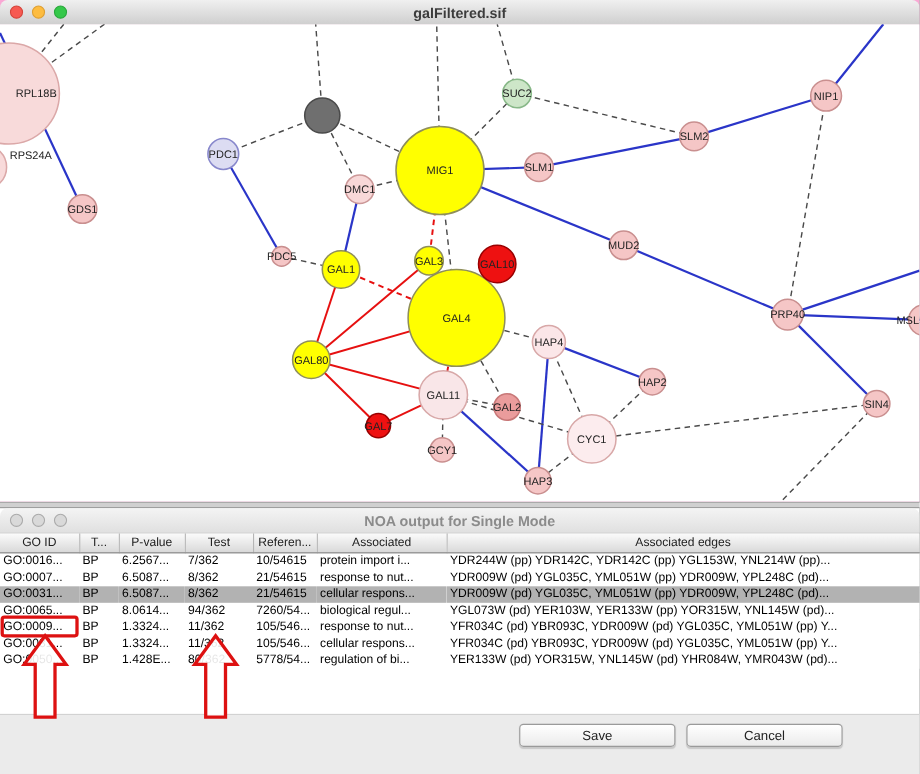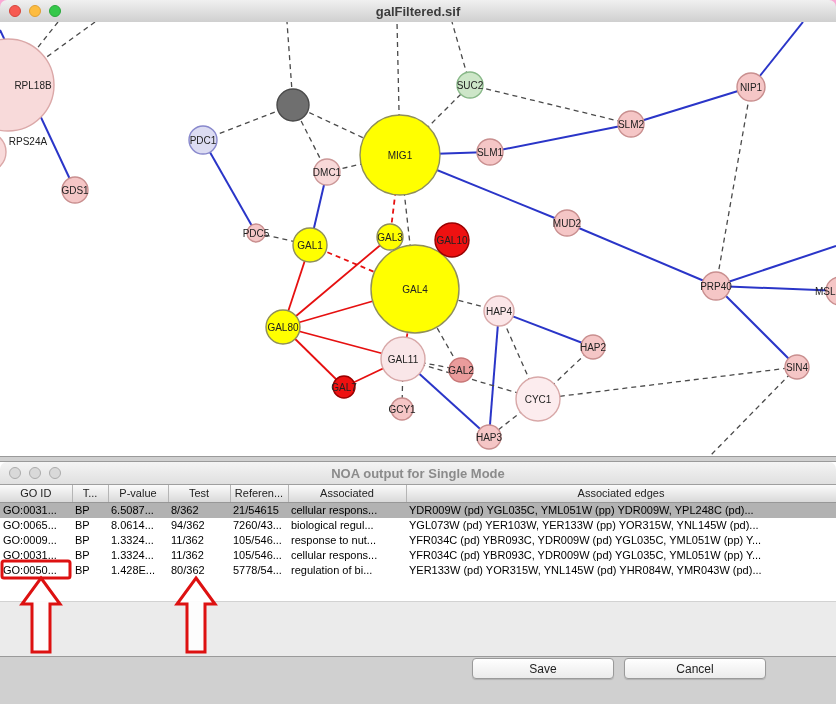--- a/index.html
+++ b/index.html
@@ -2,21 +2,21 @@
 <html><head>
 <meta charset="utf-8">
 <style>
   html,body{margin:0;padding:0;}
   body{
     width:836px;height:704px;position:relative;overflow:hidden;
     background:#d0d0d0;font-family:"Liberation Sans",sans-serif;
   }
   .window{position:absolute;left:0;width:836px;box-shadow:0 0 0 1px #9a9a9a;}
   .win-top{top:0;height:456px;background:#f9a8d4;}
-  .win-bottom{top:462px;height:194px;background:#fff;}
+  .win-bottom{top:462px;height:242px;background:#fff;}
   .titlebar{
     height:22px;background:linear-gradient(#f0f0f0,#cfcfcf);
     border-bottom:1px solid #9f9f9f;border-radius:7px 7px 0 0;
     position:relative;display:flex;align-items:center;justify-content:center;
   }
   .titlebar .title{font-size:13px;font-weight:bold;color:#3c3c3c;}
   .titlebar.inactive{background:linear-gradient(#f4f4f4,#e0e0e0);}
   .titlebar.inactive .title{color:#8b8b8b;}
   .lights{position:absolute;left:9px;top:5px;display:flex;gap:8px;}
   .light{width:12px;height:12px;border-radius:50%;box-sizing:border-box;}
@@ -206,35 +206,53 @@
           <th>GO ID</th>
           <th>T...</th>
           <th>P-value</th>
           <th>Test</th>
           <th>Referen...</th>
           <th>Associated</th>
           <th>Associated edges</th>
         </tr>
     </thead>
     <tbody id="noa-body">
+        <tr>
+          <td>GO:0016...</td>
+          <td>BP</td>
+          <td>6.2567...</td>
+          <td>7/362</td>
+          <td>10/54615</td>
+          <td>protein import i...</td>
+          <td>YDR244W (pp) YDR142C, YDR142C (pp) YGL153W, YNL214W (pp)...</td>
+        </tr>
+        <tr>
+          <td>GO:0007...</td>
+          <td>BP</td>
+          <td>6.5087...</td>
+          <td>8/362</td>
+          <td>21/54615</td>
+          <td>response to nut...</td>
+          <td>YDR009W (pd) YGL035C, YML051W (pp) YDR009W, YPL248C (pd)...</td>
+        </tr>
         <tr class="selected">
           <td>GO:0031...</td>
           <td>BP</td>
           <td>6.5087...</td>
           <td>8/362</td>
           <td>21/54615</td>
           <td>cellular respons...</td>
           <td>YDR009W (pd) YGL035C, YML051W (pp) YDR009W, YPL248C (pd)...</td>
         </tr>
         <tr>
           <td>GO:0065...</td>
           <td>BP</td>
           <td>8.0614...</td>
           <td>94/362</td>
-          <td>7260/43...</td>
+          <td>7260/54...</td>
           <td>biological regul...</td>
           <td>YGL073W (pd) YER103W, YER133W (pp) YOR315W, YNL145W (pd)...</td>
         </tr>
         <tr>
           <td>GO:0009...</td>
           <td>BP</td>
           <td>1.3324...</td>
           <td>11/362</td>
           <td>105/546...</td>
           <td>response to nut...</td>

